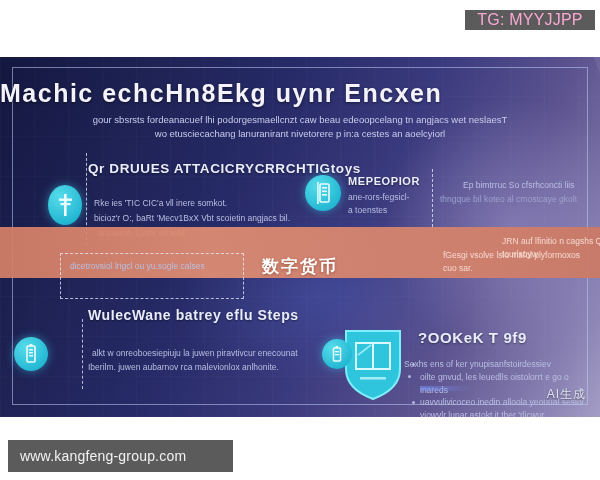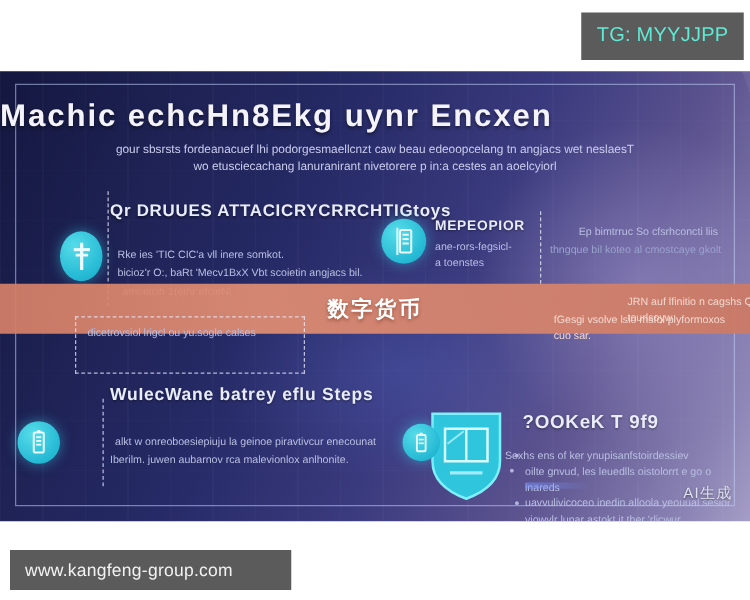--- a/index.html
+++ b/index.html
@@ -14,23 +14,23 @@
     overflow: hidden;
     font-family: "Liberation Sans", sans-serif;
   }
 
   
   .tg-badge {
     position: absolute;
     left: 465px;
     top: 10px;
     width: 130px;
-    height: 38px;
+    height: 20px;
     background: #5b5b5b;
-    color: #5eead4;
+    color: #f9a8d4;
     font-size: 16px;
     display: flex;
     align-items: center;
     justify-content: center;
     letter-spacing: 0.2px;
   }
 
   
   .wm-badge {
     position: absolute;
@@ -164,28 +164,28 @@
   .dashbox {
     position: absolute;
     border: 1px dashed rgba(235,238,255,.75);
   }
 
   
   .banner {
     position: absolute;
     left: 0; right: 0;
     top: 170px;
-    height: 40px;
+    height: 51px;
     background: linear-gradient(90deg,
        rgba(214,128,104,.92) 0%,
        rgba(222,140,114,.94) 35%,
        rgba(216,132,108,.93) 70%,
        rgba(206,122,100,.92) 100%);
     display: flex;
-    align-items: center;
+    align-items: flex-end;
     justify-content: center;
   }
   .banner-txt {
     color: #ffffff;
     font-size: 17px;
     font-weight: 700;
     letter-spacing: 2px;
     text-shadow: 0 1px 3px rgba(90,30,10,.45);
   }
 
@@ -304,19 +304,19 @@
   </div>
   <div class="circ" style="left:322px; top:282px; width:30px; height:30px;">
     <svg width="12" height="17" viewBox="0 0 12 17" aria-hidden="true">
       <rect x="2.5" y="2" width="7" height="13" rx="1" fill="none" stroke="#eafcff" stroke-width="1.5"></rect>
       <rect x="4.6" y="0" width="2.6" height="2" fill="#eafcff"></rect>
       <rect x="4" y="5" width="4" height="1.3" fill="#eafcff"></rect>
       <rect x="4" y="8" width="4" height="1.3" fill="#eafcff"></rect>
     </svg>
   </div>
   <div class="dashbox" style="left:82px; top:262px; width:4px; height:70px; border-width:0 0 0 1px;"></div>
-  <div class="body-txt" style="left:92px; top:290px; width:215px;">alkt w onreoboesiepiuju la geinoe piravtivcur enecounat</div>
+  <div class="body-txt" style="left:92px; top:290px; width:215px;">alkt w onreoboesiepiuju la juwen piravtivcur enecounat</div>
   <div class="body-txt" style="left:88px; top:304px; width:220px;">Iberilm. juwen aubarnov rca malevionlox anlhonite.</div>
 
   <div class="ai-mark">AI生成</div>
 </div>
 
 <div class="wm-badge">www.kangfeng-group.com</div>
 
 </body></html>

